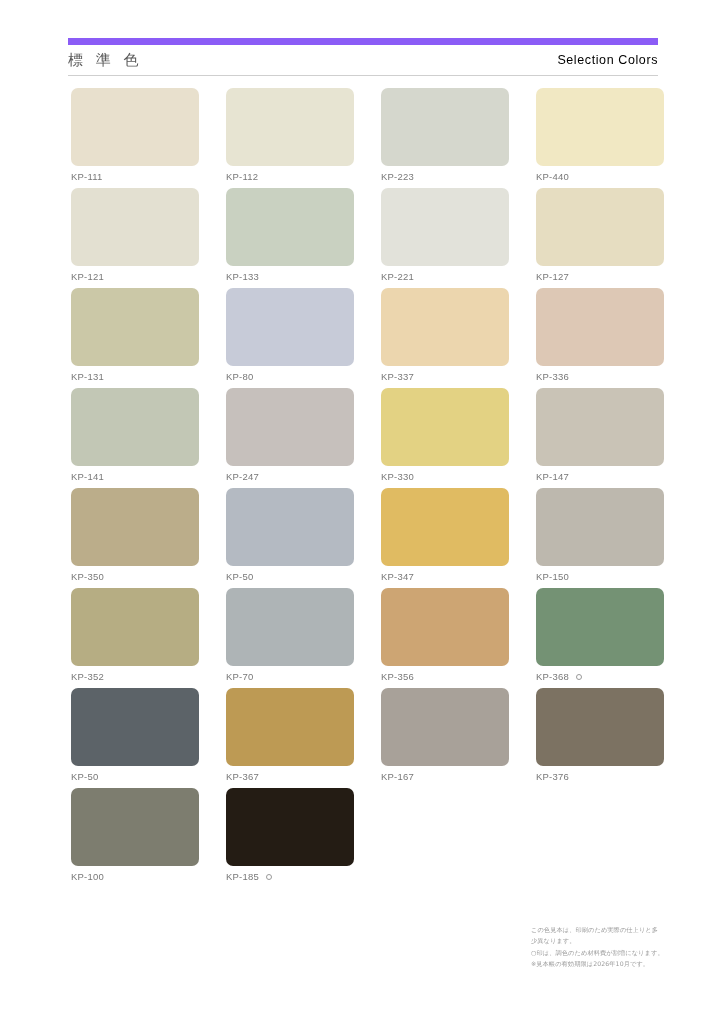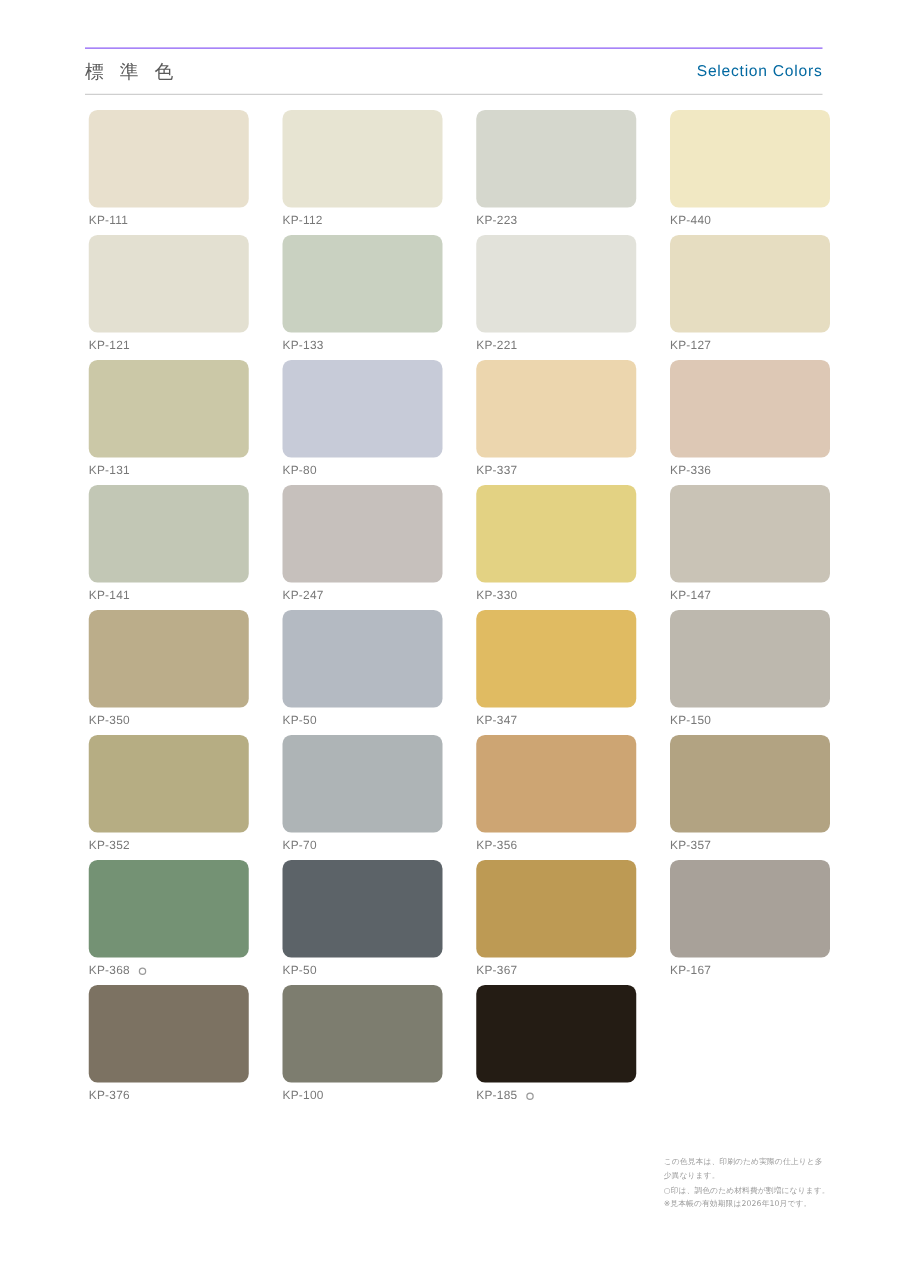--- a/index.html
+++ b/index.html
@@ -26,39 +26,39 @@
     box-sizing: border-box;
   }
 
   
   .header {
     position: absolute;
     left: 68px;
     top: 38px;
     width: 590px;
     height: 38px;
-    border-top: 1px solid #8b5cf6;
+    border-top: 7px solid #8b5cf6;
     border-bottom: 1px solid #cfcfcf;
     box-sizing: border-box;
     display: flex;
     align-items: center;
     justify-content: space-between;
   }
   .header-title {
     font-size: 15px;
     letter-spacing: 4px;
     color: #5a5a5a;
     font-family: "DejaVu Sans", "Liberation Sans", sans-serif;
     font-weight: 400;
     white-space: nowrap;
   }
   .header-sub {
     font-size: 12.5px;
     letter-spacing: 0.6px;
-    color: #0369a1;
+    color: #000000;
     font-family: "Liberation Sans", sans-serif;
     white-space: nowrap;
   }
 
   
   .grid {
     position: absolute;
     left: 71px;
     top: 88px;
     width: 592px;
@@ -254,26 +254,20 @@
           <span>KP-70</span>
         </div>
       </div>
       <div class="cell">
         <div class="chip" style="background: rgb(205, 165, 115);"></div>
         <div class="chip-label">
           <span>KP-356</span>
         </div>
       </div>
       <div class="cell">
-        <div class="chip" style="background: rgb(178, 163, 130);"></div>
-        <div class="chip-label">
-          <span>KP-357</span>
-        </div>
-      </div>
-      <div class="cell">
         <div class="chip" style="background: rgb(116, 146, 116);"></div>
         <div class="chip-label">
           <span>KP-368</span>
           <span class="mark-circle"></span>
         </div>
       </div>
       <div class="cell">
         <div class="chip" style="background: rgb(92, 99, 104);"></div>
         <div class="chip-label">
           <span>KP-50</span>

